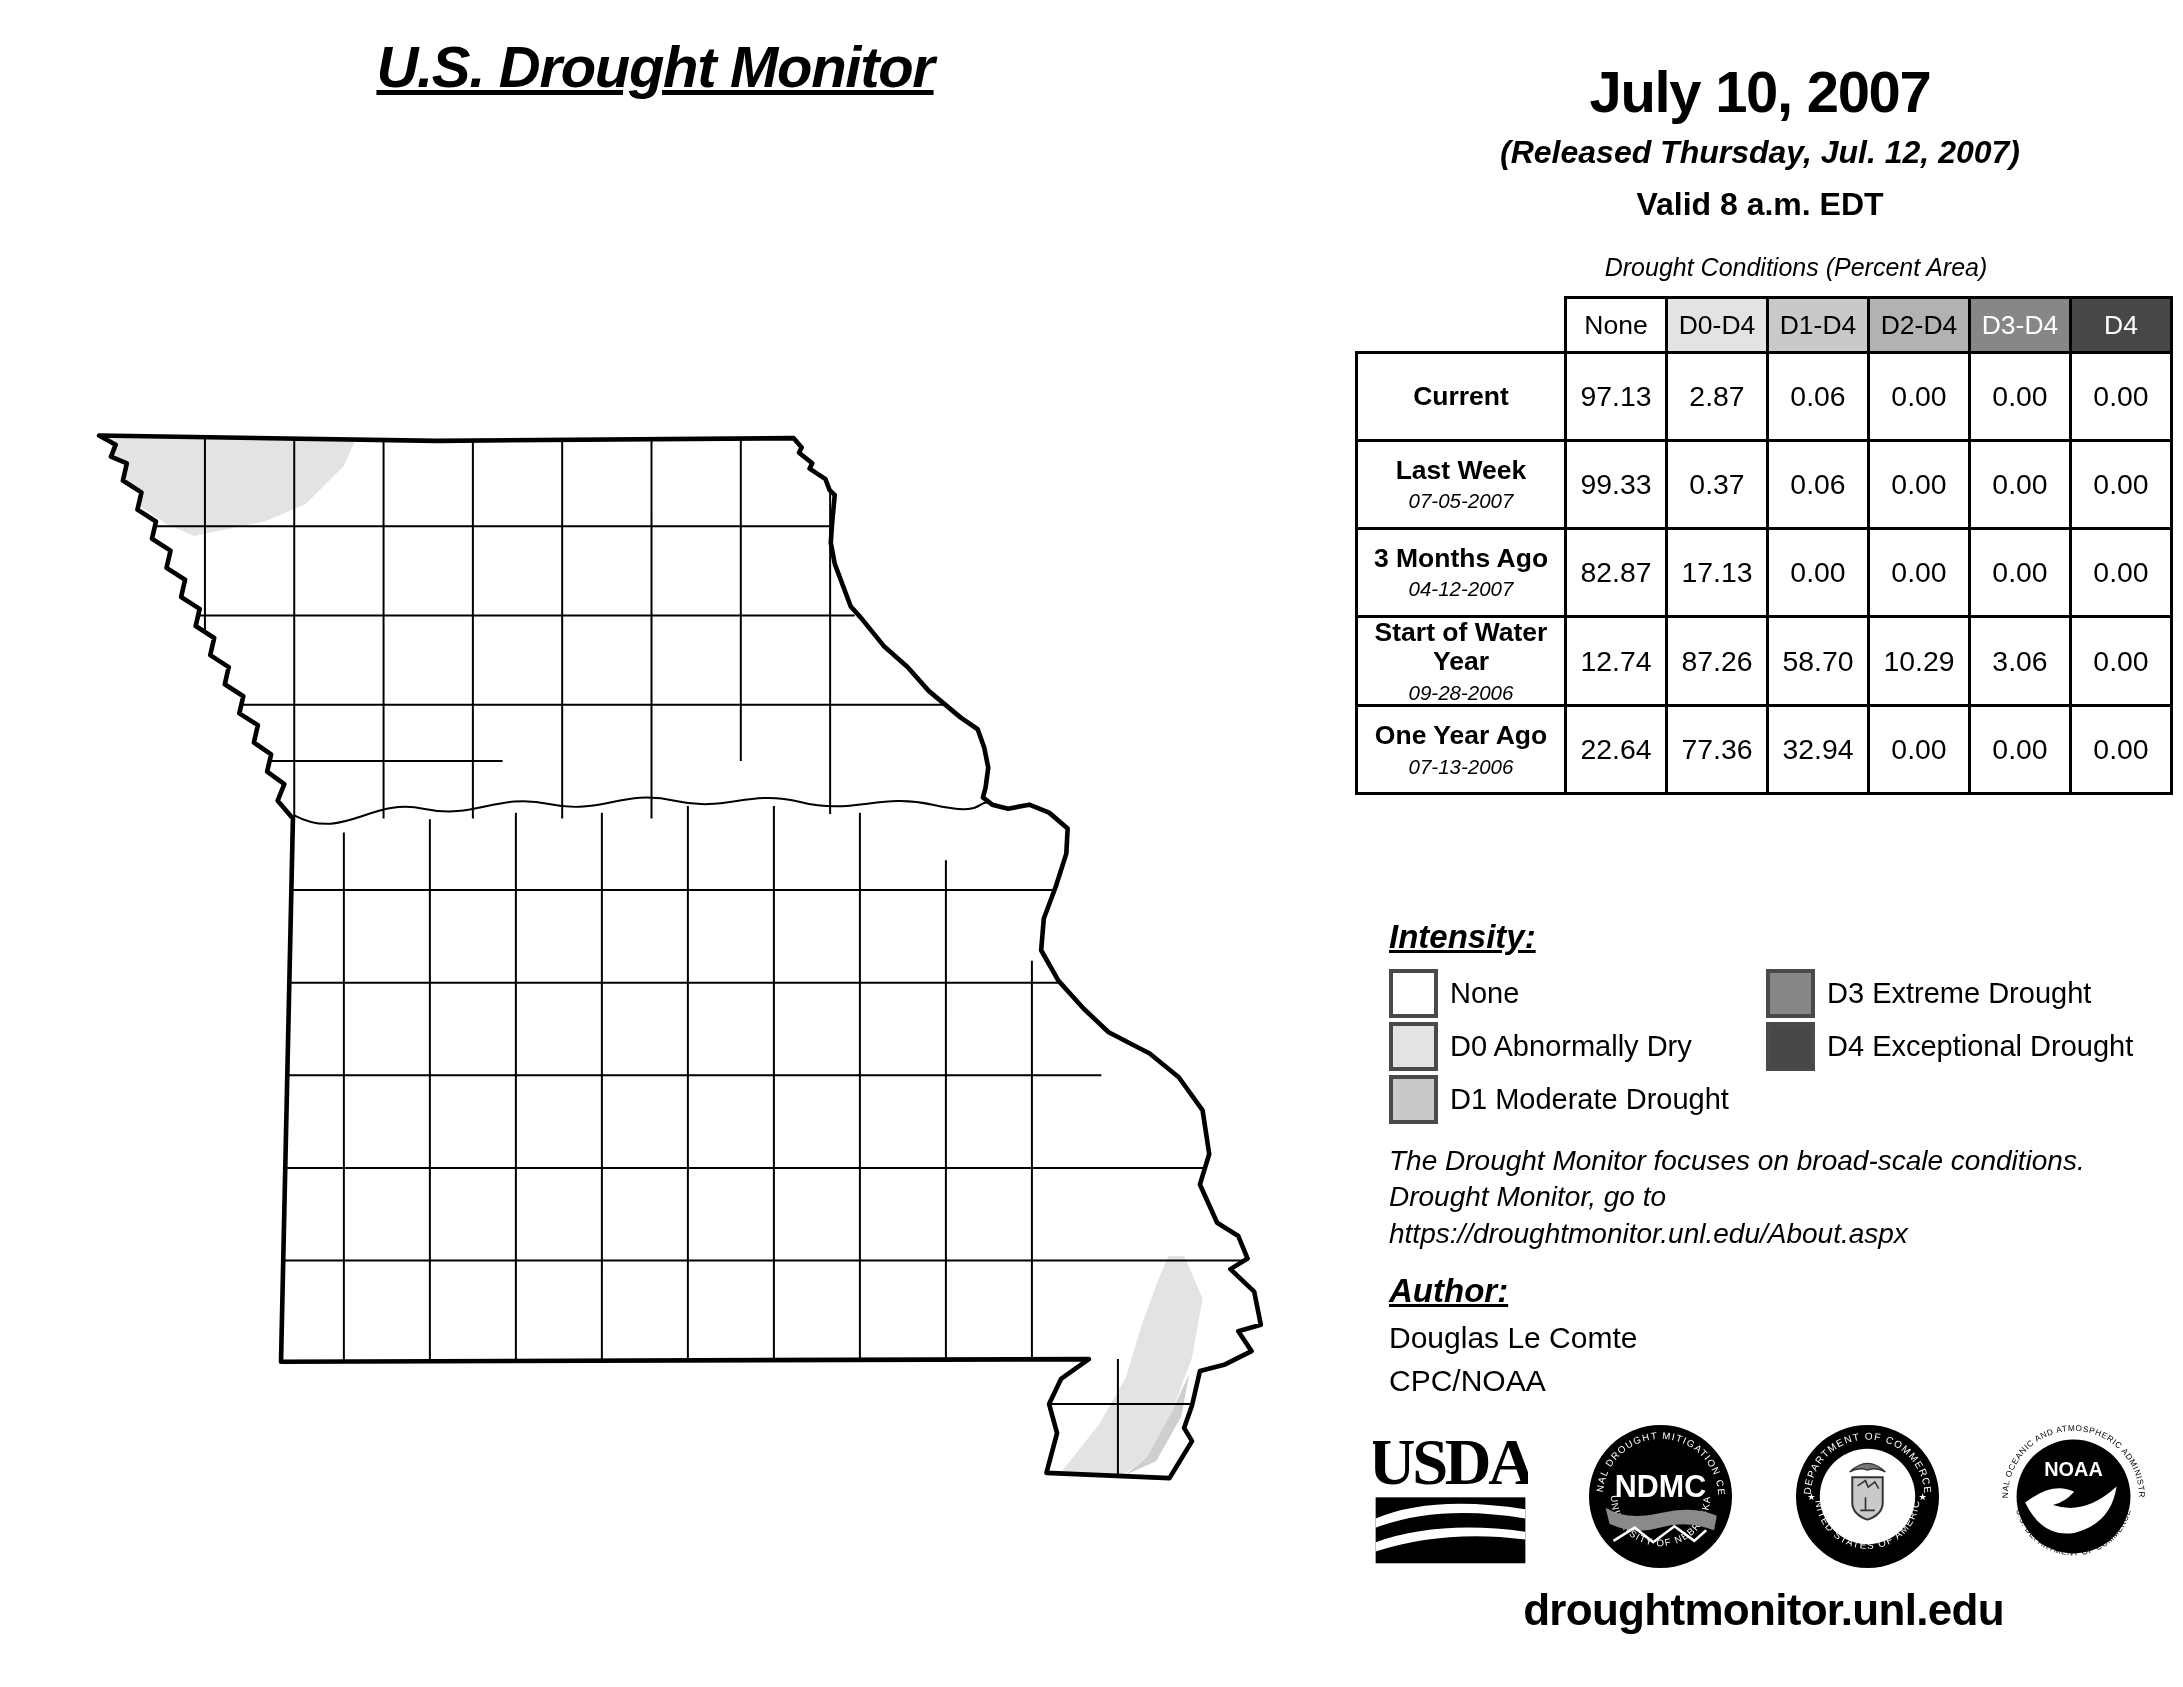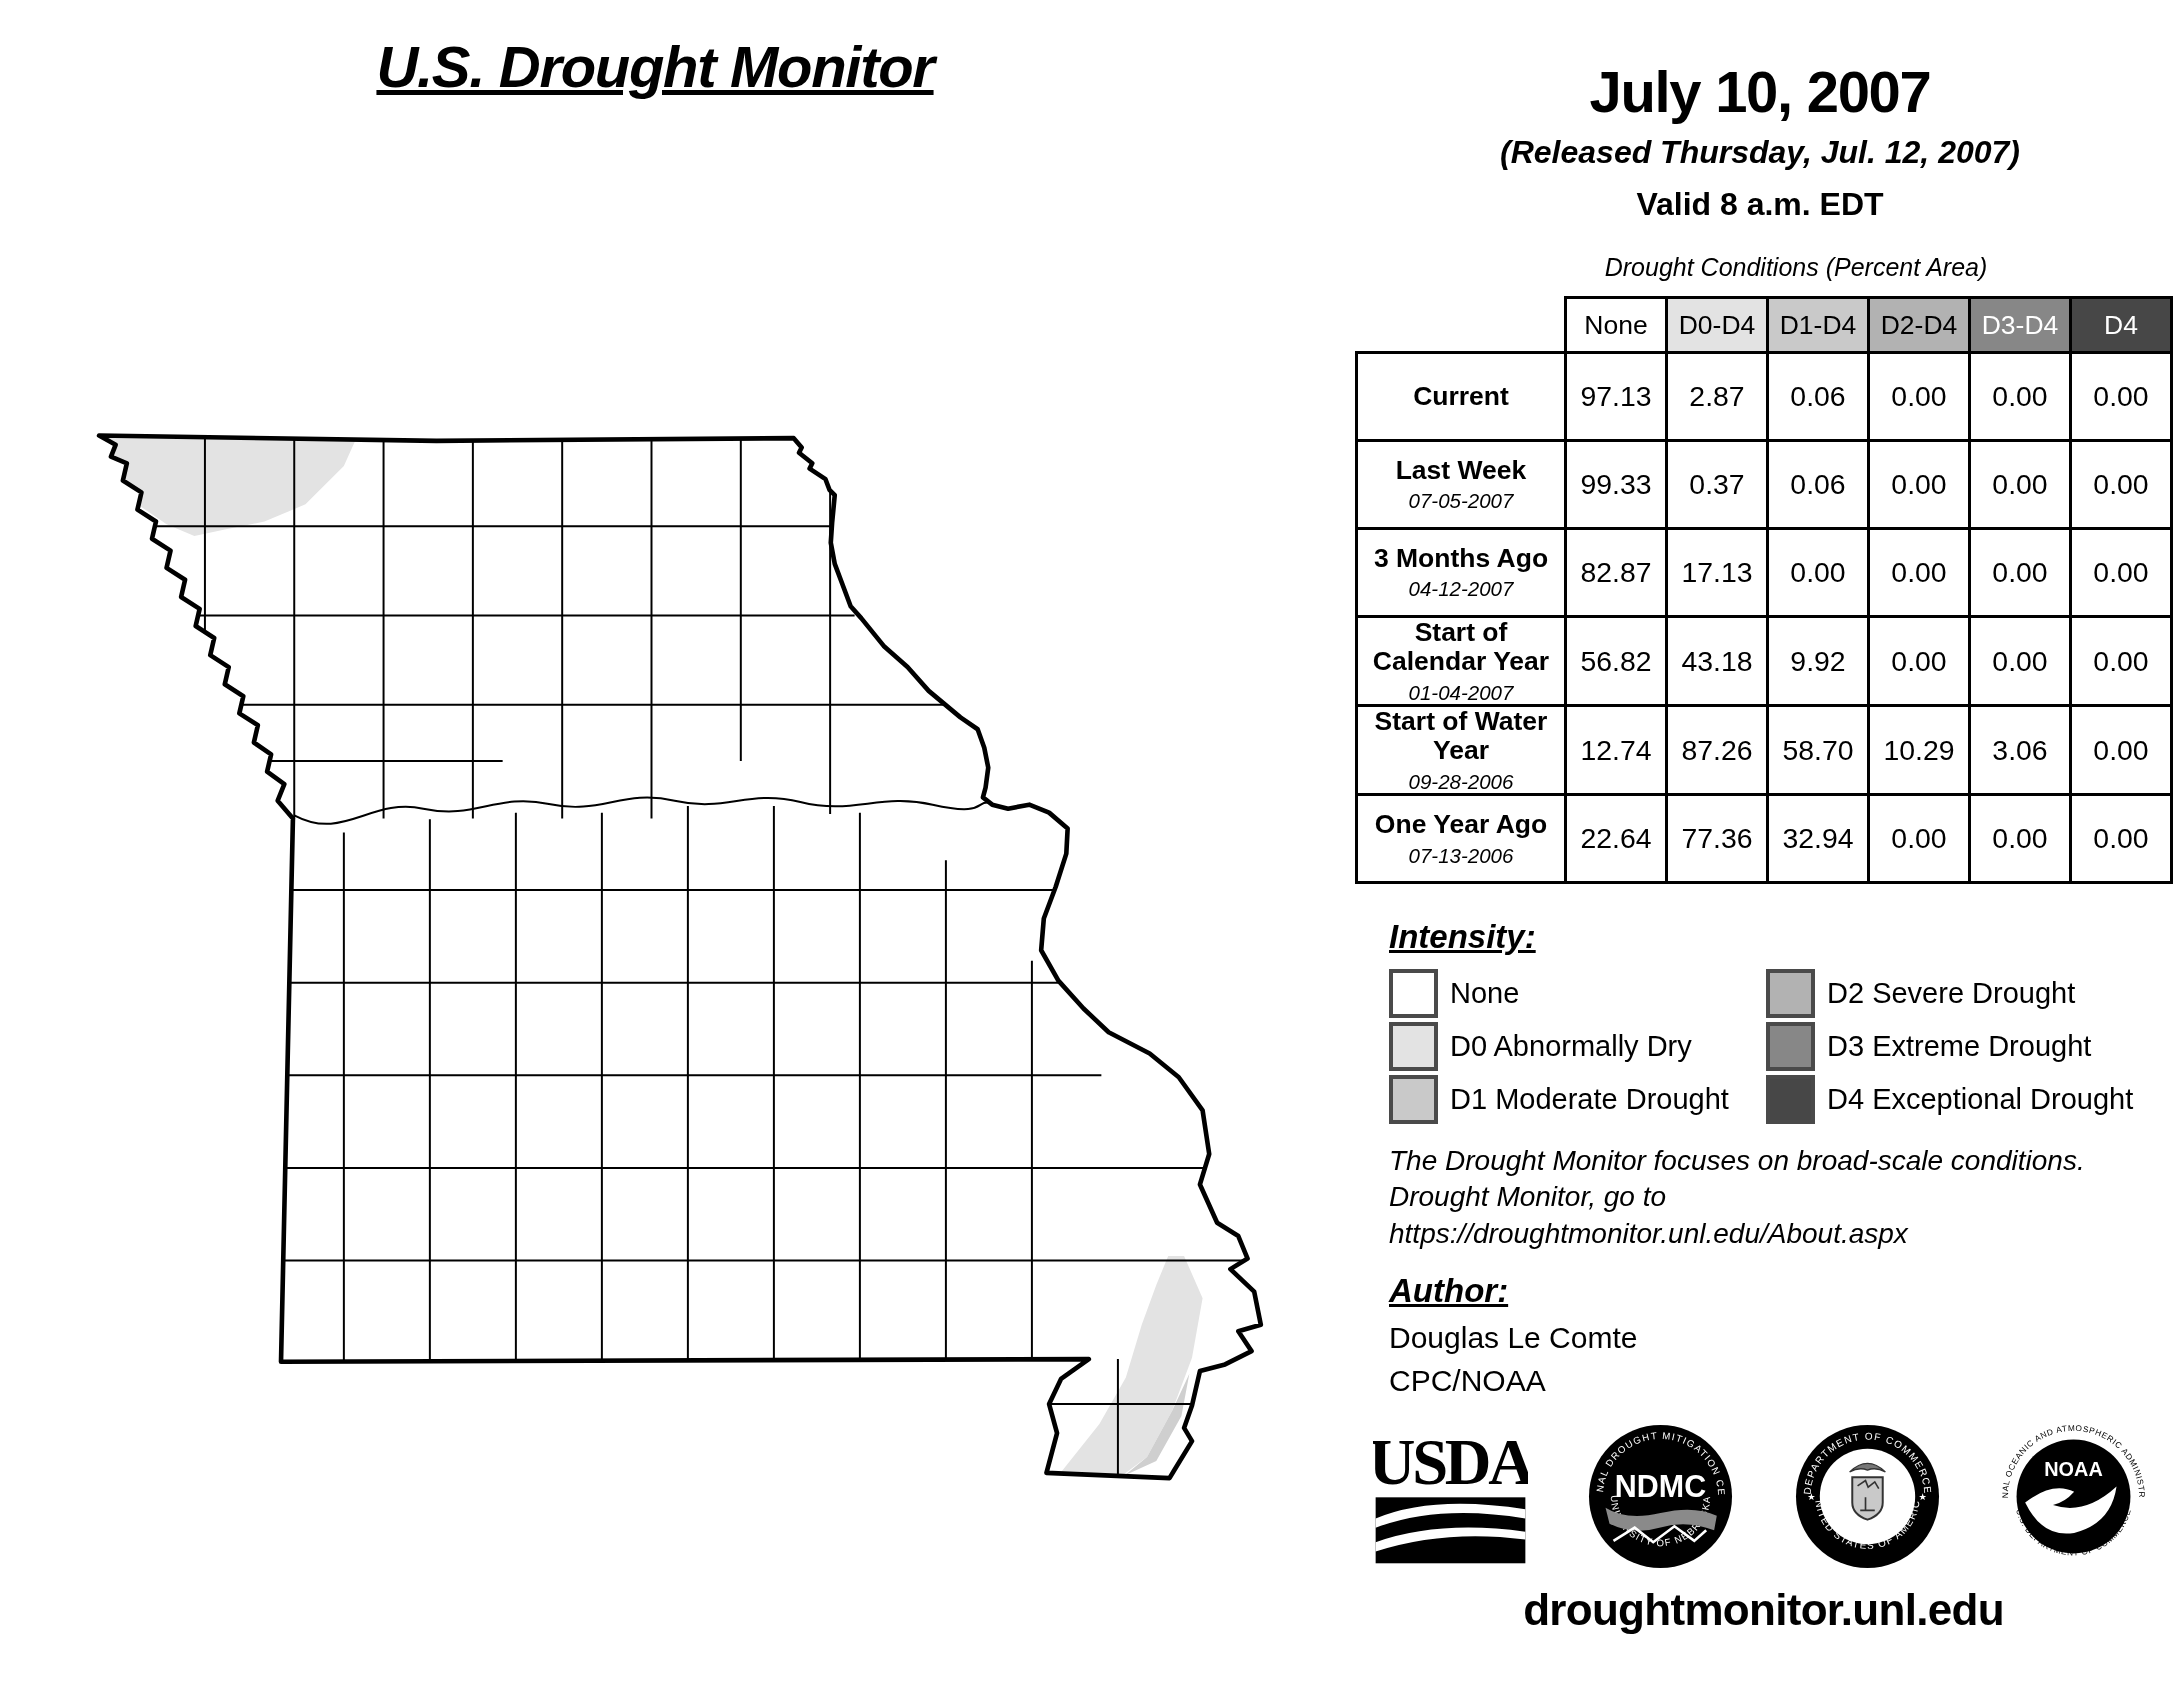--- a/index.html
+++ b/index.html
@@ -119,32 +119,20 @@
         </td>
     <td class="val">82.87</td>
     <td class="val">17.13</td>
     <td class="val">0.00</td>
     <td class="val">0.00</td>
     <td class="val">0.00</td>
     <td class="val">0.00</td>
   </tr>
   <tr>
     <td class="rowlbl">
-          <div>Start of Calendar Year</div>
-          <div class="rowdate">01-04-2007</div>
-        </td>
-    <td class="val">56.82</td>
-    <td class="val">43.18</td>
-    <td class="val">9.92</td>
-    <td class="val">0.00</td>
-    <td class="val">0.00</td>
-    <td class="val">0.00</td>
-  </tr>
-  <tr>
-    <td class="rowlbl">
           <div>Start of Water Year</div>
           <div class="rowdate">09-28-2006</div>
         </td>
     <td class="val">12.74</td>
     <td class="val">87.26</td>
     <td class="val">58.70</td>
     <td class="val">10.29</td>
     <td class="val">3.06</td>
     <td class="val">0.00</td>
   </tr>
@@ -169,24 +157,20 @@
     <span class="leg-sw sw-none"></span>
     <span class="leg-lb">None</span>
   </div>
   <div class="leg-item">
     <span class="leg-sw sw-d0"></span>
     <span class="leg-lb">D0 Abnormally Dry</span>
   </div>
   <div class="leg-item">
     <span class="leg-sw sw-d1"></span>
     <span class="leg-lb">D1 Moderate Drought</span>
-  </div>
-  <div class="leg-item">
-    <span class="leg-sw sw-d2"></span>
-    <span class="leg-lb">D2 Severe Drought</span>
   </div>
   <div class="leg-item">
     <span class="leg-sw sw-d3"></span>
     <span class="leg-lb">D3 Extreme Drought</span>
   </div>
   <div class="leg-item">
     <span class="leg-sw sw-d4"></span>
     <span class="leg-lb">D4 Exceptional Drought</span>
   </div>
 </div>

